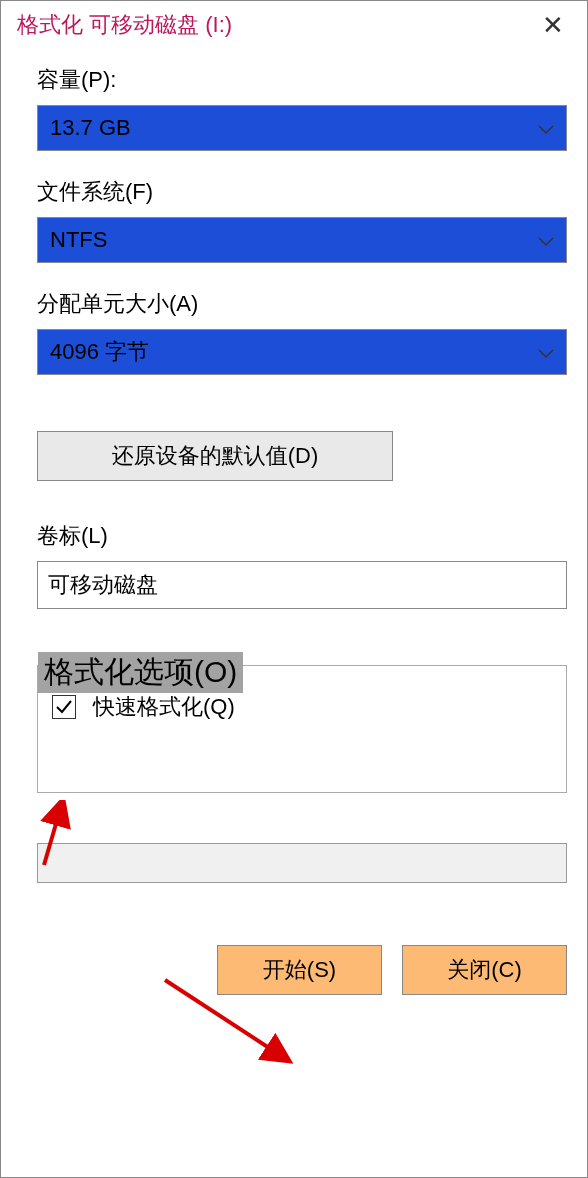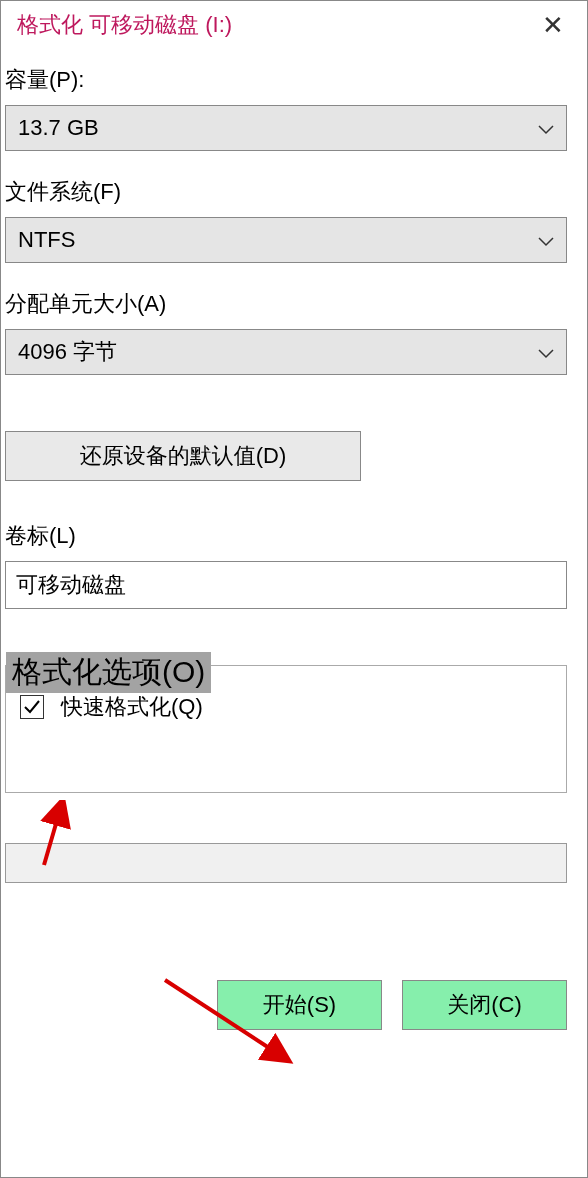--- a/index.html
+++ b/index.html
@@ -39,39 +39,39 @@
       color: #333;
       width: 40px;
       height: 40px;
       display: flex;
       align-items: center;
       justify-content: center;
       cursor: pointer;
       font-weight: 300;
     }
     .content {
-      padding: 16px 20px 20px 4px;
+      padding: 16px 20px 20px 36px;
       flex: 1;
       display: flex;
       flex-direction: column;
     }
     .field-group {
       margin-bottom: 26px;
     }
     .label {
       font-size: 22px;
       color: #000;
       margin-bottom: 10px;
       display: block;
     }
     .select-box {
       width: 100%;
       height: 46px;
       border: 1px solid #888;
-      background: #e5e5e5;
+      background: #1d4ed8;
       display: flex;
       align-items: center;
       justify-content: space-between;
       padding: 0 12px;
       cursor: pointer;
     }
     .select-box span {
       font-size: 22px;
       color: #000;
     }
@@ -145,27 +145,26 @@
     .button-row {
       display: flex;
       justify-content: flex-end;
       gap: 20px;
       margin-top: 62px;
     }
     .action-btn {
       width: 165px;
       height: 50px;
       border: 1px solid #888;
-      background: #86efac;
-      font-size: 22px;
-      cursor: pointer;
-      display: flex;
-      align-items: center;
-      justify-content: center;
-      margin-top: 35px;
+      background: #fdba74;
+      font-size: 22px;
+      cursor: pointer;
+      display: flex;
+      align-items: center;
+      justify-content: center;
     }
     .arrow-annotation {
       position: absolute;
       pointer-events: none;
     }
     .arrow1 {
       left: 36px;
       top: 800px;
     }
     .arrow2 {

